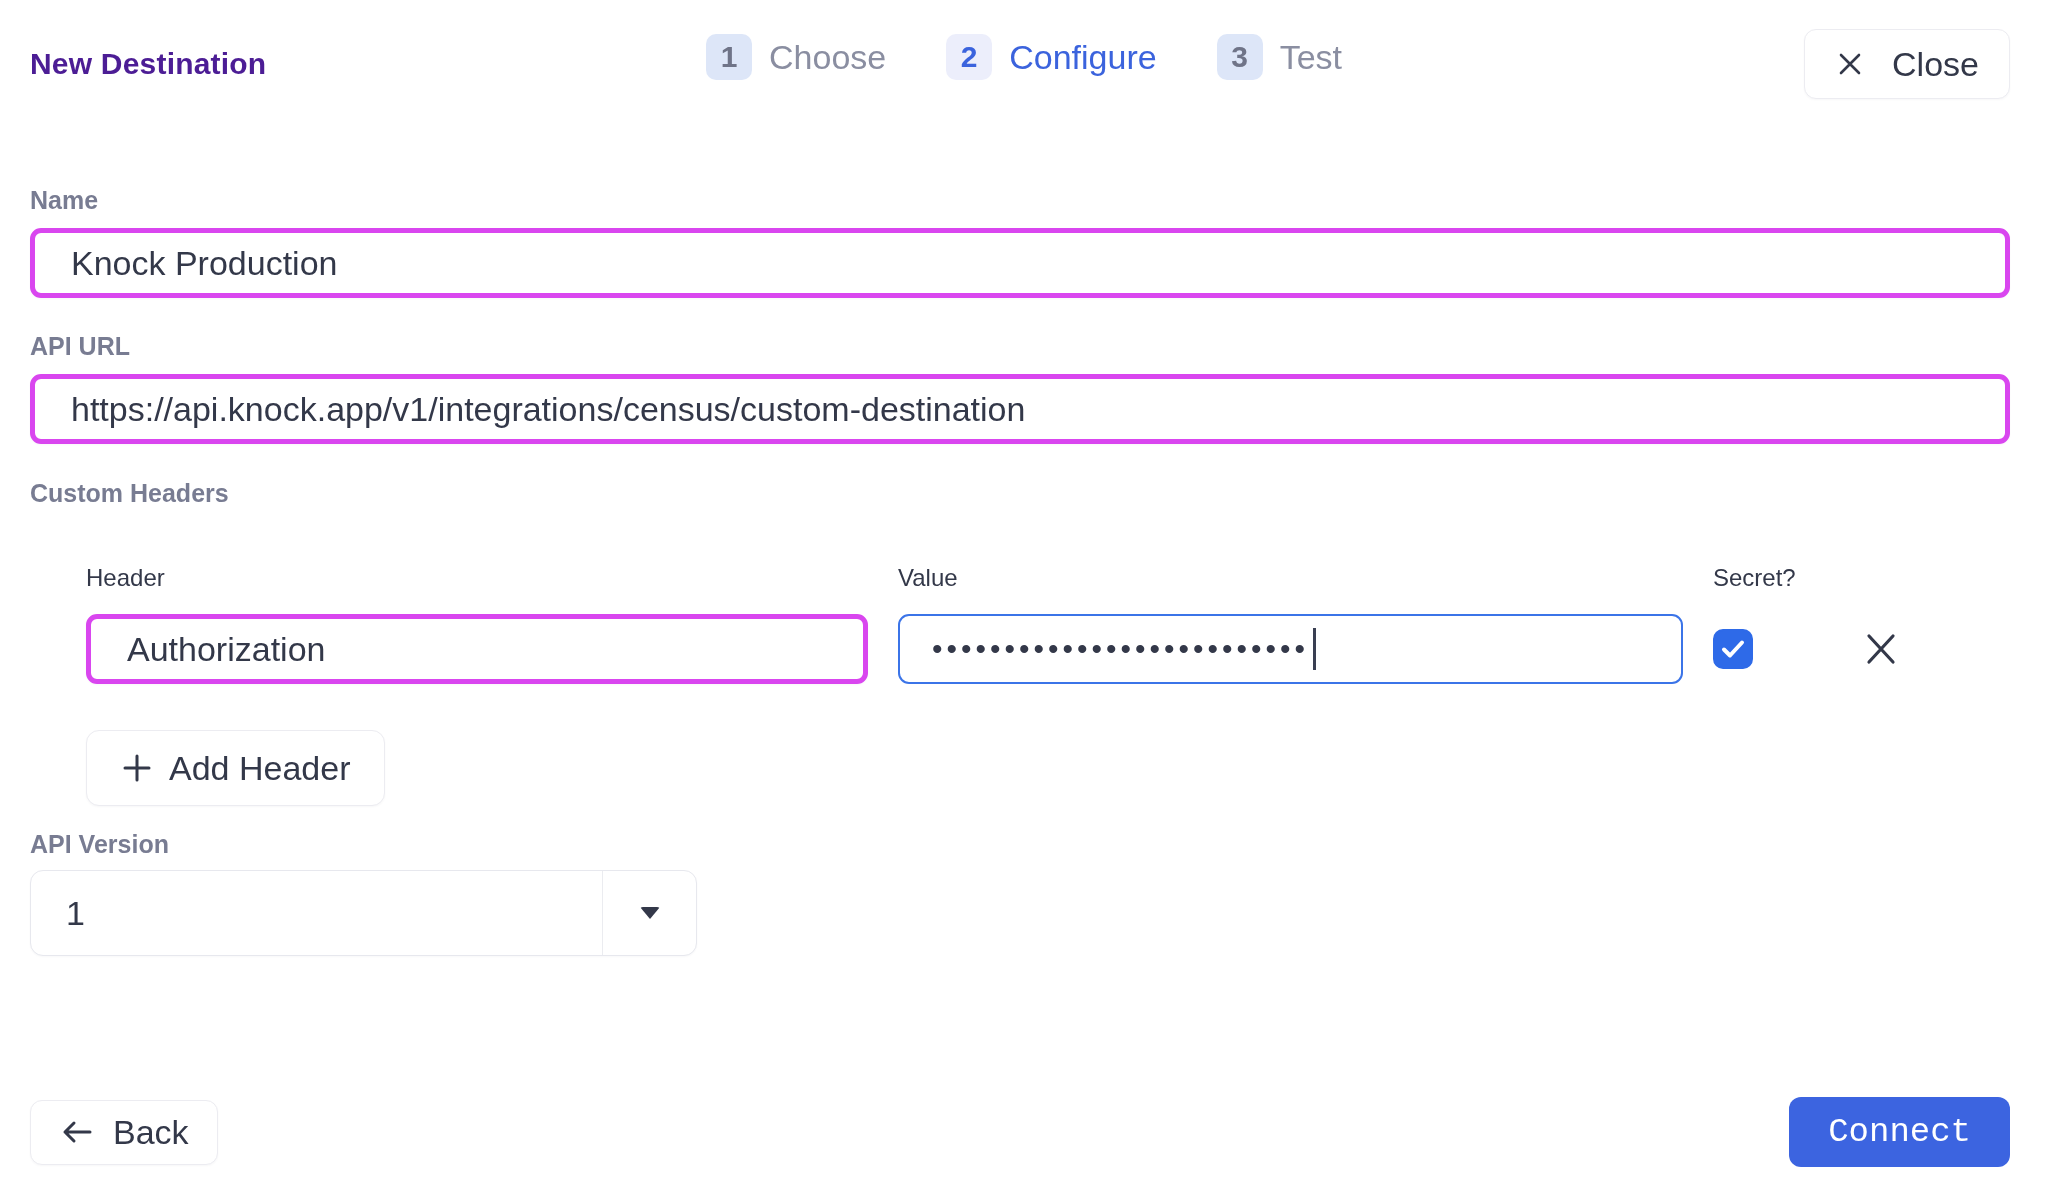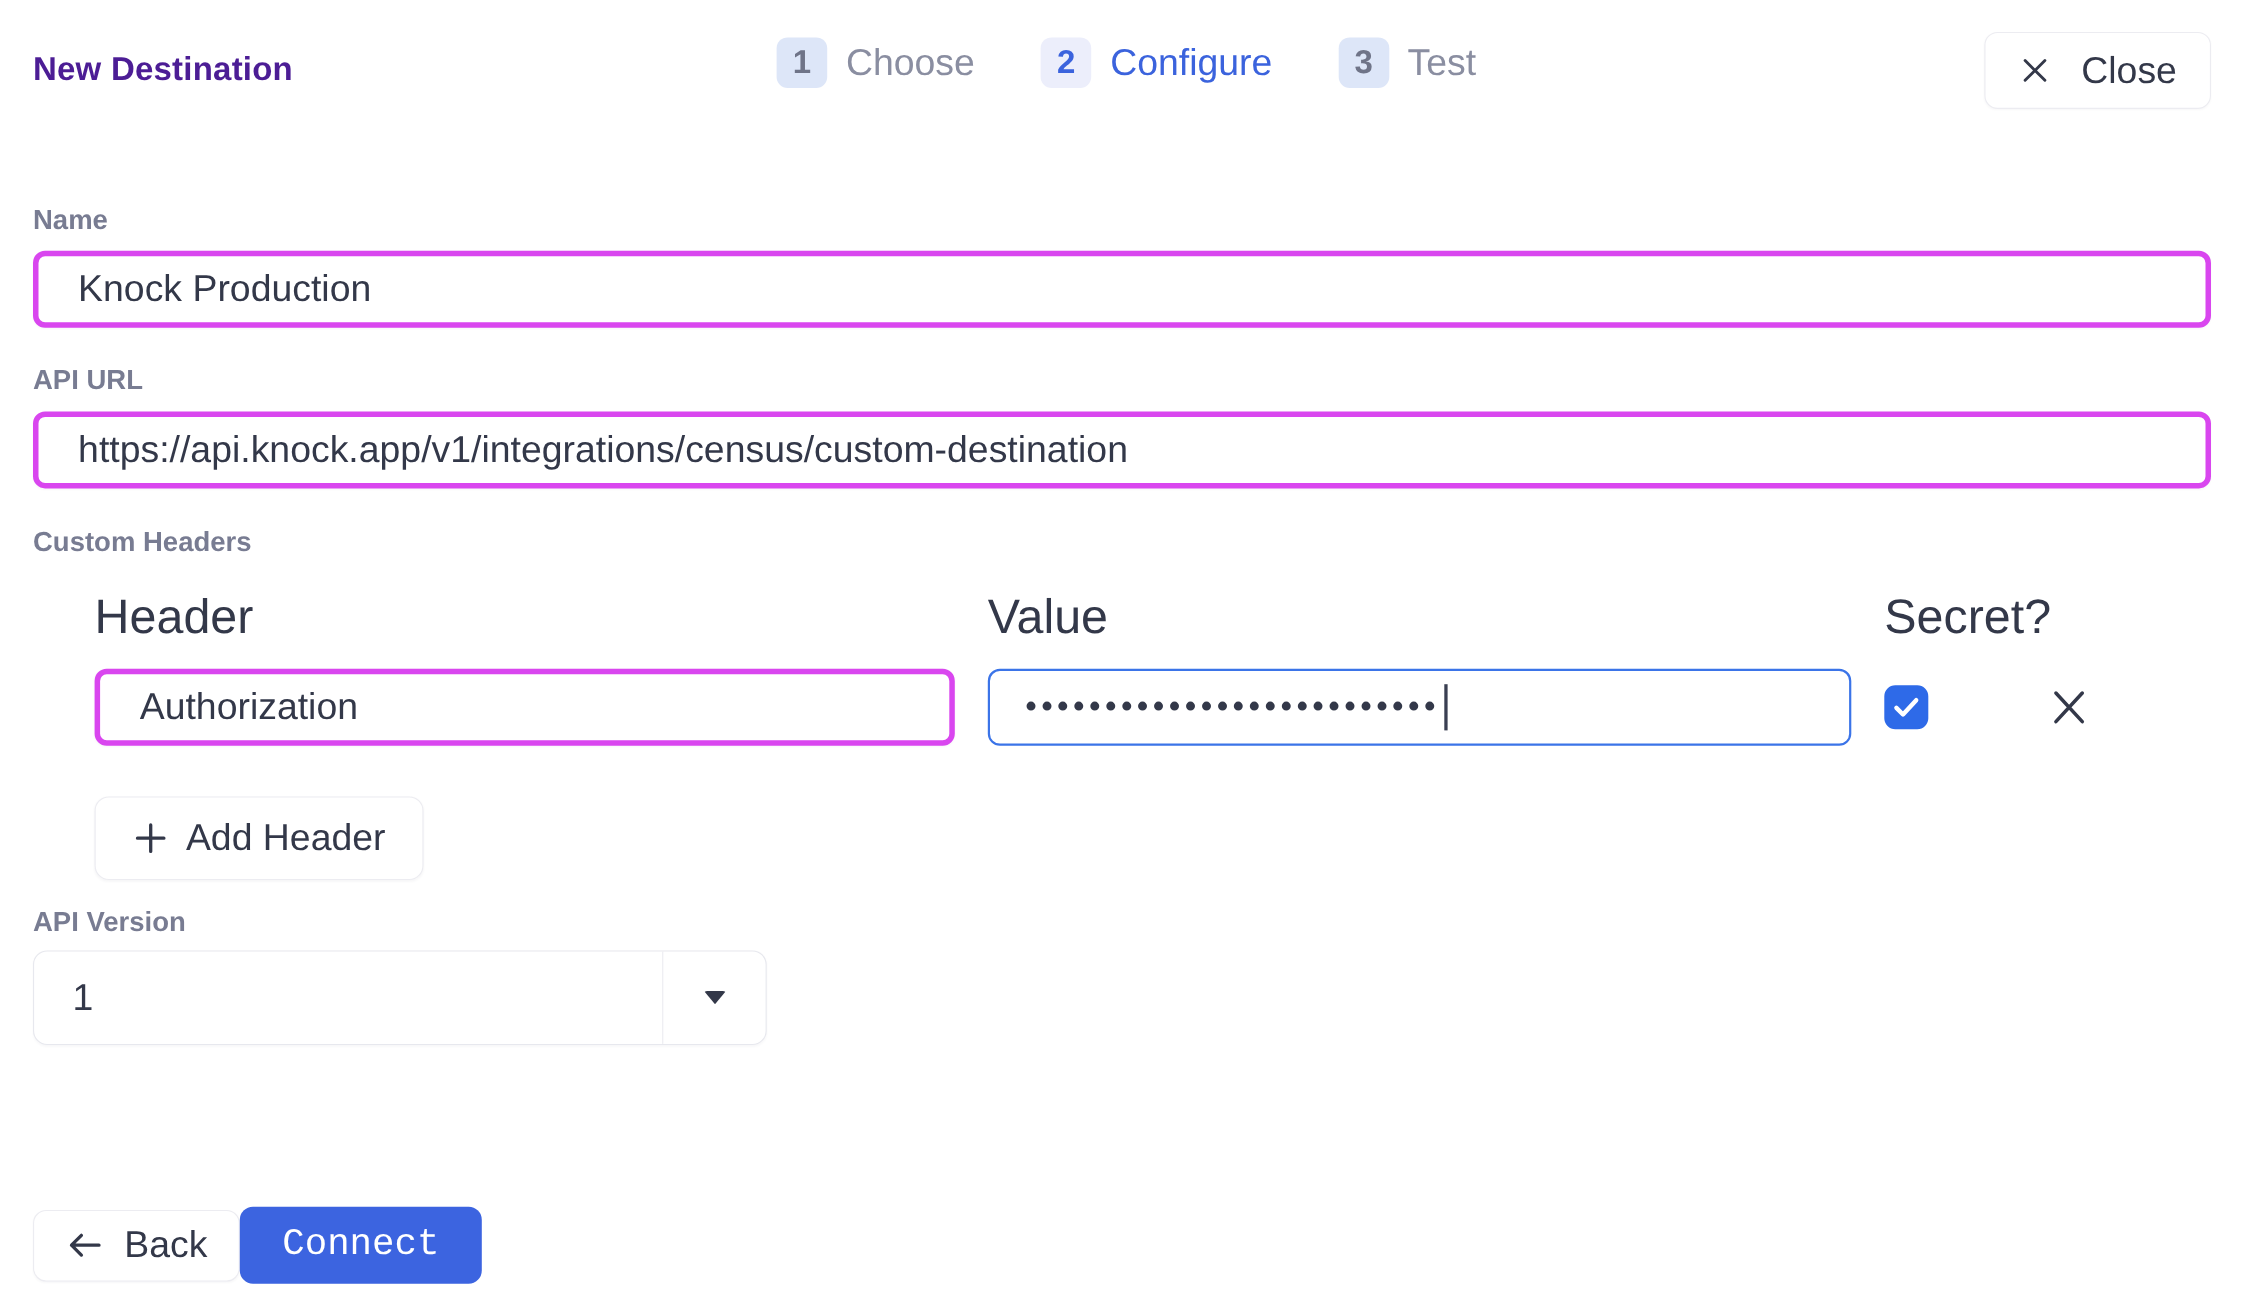--- a/index.html
+++ b/index.html
@@ -95,21 +95,21 @@
   
   .ch-grid {
     display: grid;
     grid-template-columns: 782px 785px 118px 40px;
     column-gap: 30px;
     row-gap: 22px;
     align-items: center;
     margin-left: 56px;
     margin-top: 28px;
   }
-  .col-label { font-size: 44px; color: #333849; }
+  .col-label { font-size: 24px; color: #333849; margin-top: 28px; }
   .ch-grid .text-input { margin-top: 0; }
   .masked-input {
     height: 70px;
     border: 2px solid #3b74e8;
     border-radius: 11px;
     background: #fff;
     display: flex;
     align-items: center;
     padding: 0 32px;
     overflow: hidden;
@@ -186,22 +186,23 @@
     border-right: 10px solid transparent;
     border-top: 12px solid #333849;
     border-radius: 3px;
   }
 
   
   .footer {
     position: absolute;
     left: 30px; right: 38px; bottom: 23px;
     display: flex;
-    justify-content: flex-start;
-    align-items: center;
+    justify-content: space-between;
+    align-items: center;
+    gap: 28px;
   }
   .back-btn { height: 65px; padding: 0 28px; gap: 18px; }
   .connect-btn {
     height: 70px;
     padding: 0 39px;
     background: #3c64e0;
     border: none;
     border-radius: 12px;
     color: #ffffff;
     font-size: 34px;

